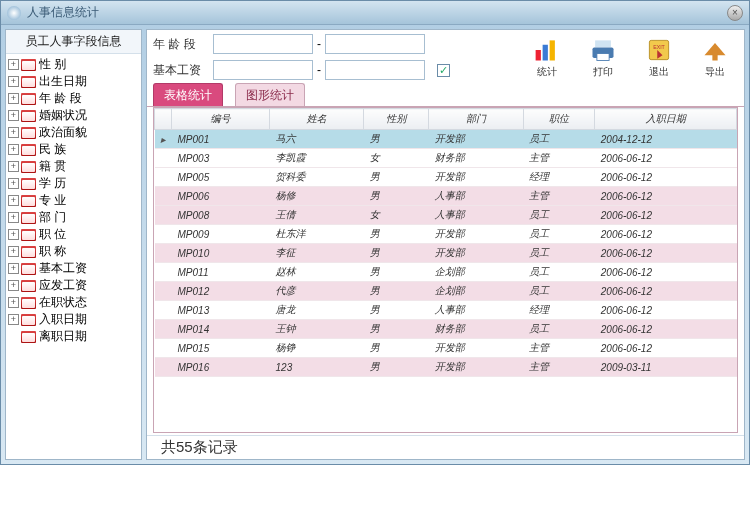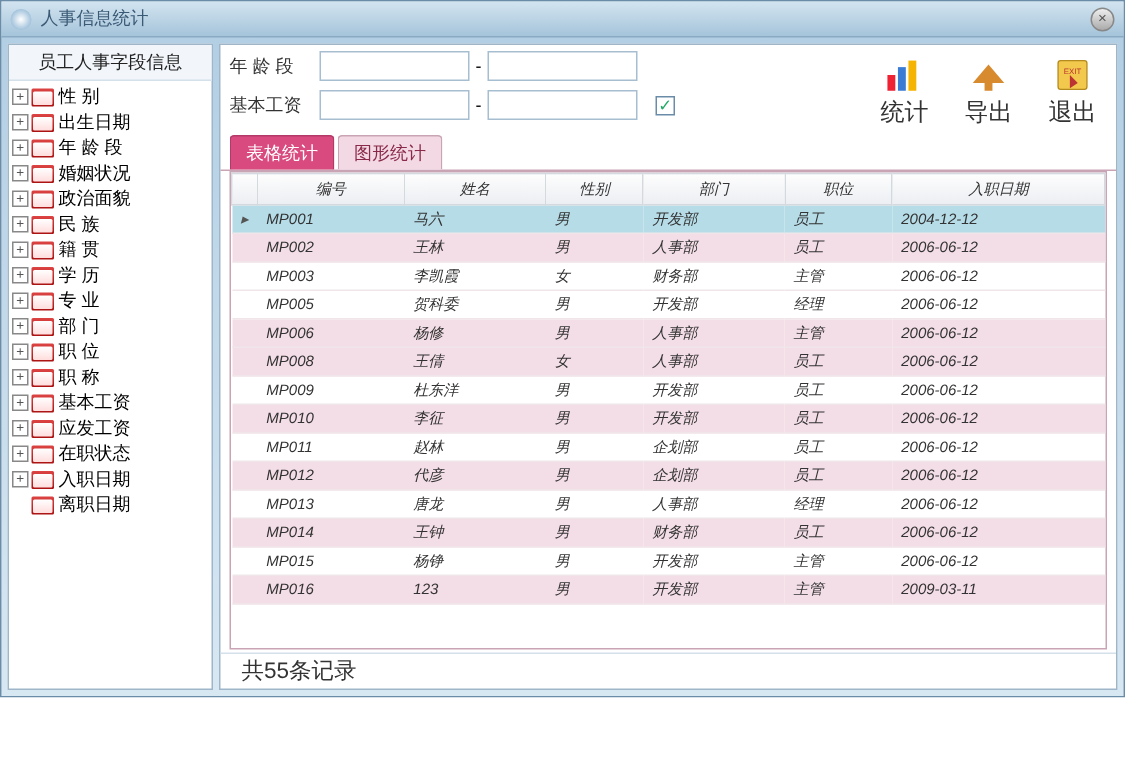--- a/index.html
+++ b/index.html
@@ -23,23 +23,23 @@
 .topbar { display: flex; align-items: flex-start; padding: 4px 6px 2px; gap: 6px; }
 .filters { display: flex; flex-direction: column; gap: 6px; flex: 1; }
 .filter-row { display: flex; align-items: center; gap: 4px; font-size: 12px; }
 .filter-row label { color: #333; width: 56px; display: inline-block; white-space: nowrap; }
 .finput { width: 100px; height: 20px; border: 1px solid #a7bed1; background: #fff; padding: 0 4px; font-size: 12px; }
 .checkbox { width: 13px; height: 13px; border: 1px solid #6a8ca8; background: #fff; display: inline-flex; align-items: center; justify-content: center; font-size: 11px; color: #2a6; cursor: pointer; margin-left: 8px; }
 .toolbar { display: flex; gap: 10px; padding-left: 6px; }
 .tool-btn { display: flex; flex-direction: column; align-items: center; width: 46px; cursor: pointer; padding: 2px; border-radius: 3px; }
 .tool-icon { width: 32px; height: 28px; display: flex; align-items: center; justify-content: center; }
 .tool-icon svg { width: 28px; height: 26px; }
-.tool-label { font-size: 16px; color: #333; margin-top: 1px; }
+.tool-label { font-size: 10px; color: #333; margin-top: 1px; }
 .tabs { display: flex; padding: 0 6px; gap: 0; border-bottom: 1px solid #c9a4b4; font-size: 12px; }
-.tab { padding: 3px 10px 2px; border: 1px solid #c9a4b4; border-bottom: none; background: #f3d9e3; color: #8a2a4a; cursor: pointer; border-radius: 3px 3px 0 0; margin-right: 2px; }
+.tab { padding: 3px 10px 2px; border: 1px solid #c9a4b4; border-bottom: none; background: #f3d9e3; color: #8a2a4a; cursor: pointer; border-radius: 3px 3px 0 0; margin-right: 12px; }
 .tab.active { background: #d94a7e; color: #fff; border-color: #b33a68; }
 .grid-wrap { flex: 1; overflow: auto; border: 1px solid #c9a4b4; margin: 0 6px 2px; background: #fff; }
 table { width: 100%; border-collapse: collapse; font-size: 10px; font-style: italic; }
 thead th { background: linear-gradient(#fdfdfd,#ebeef2); border: 1px solid #d4d9e0; padding: 3px 4px; font-weight: normal; color: #333; position: sticky; top: 0; }
 tbody td { border-bottom: 1px solid #f0e6ea; padding: 2px 6px; color: #333; }
 tbody tr.sel { background: #b6dce8; }
 tbody tr.alt { background: #f3dde6; }
 .footer { padding: 2px 14px; font-size: 15px; color: #333; border-top: 1px solid #d4e0ea; }
 .tree-label { letter-spacing: 0px; }
 </style>
@@ -168,35 +168,45 @@
                   <rect x="3" y="14" width="6" height="12" fill="#e23"></rect>
                   <rect x="11" y="8" width="6" height="18" fill="#3a7bd5"></rect>
                   <rect x="19" y="3" width="6" height="23" fill="#f5b400"></rect>
                 </svg>
               </div>
             <span class="tool-label">统计</span>
           </div>
           <div class="tool-btn">
             <div class="tool-icon">
                 <svg viewBox="0 0 32 28">
-                  <path d="M4 20 L16 6 L28 20 Z" fill="#d88a2e"></path>
-                  <rect x="13" y="14" width="6" height="12" fill="#d88a2e"></rect>
+                  <rect x="7" y="3" width="18" height="8" fill="#cfe3f2"></rect>
+                  <rect x="4" y="11" width="24" height="12" rx="2" fill="#4a7bb0"></rect>
+                  <rect x="9" y="18" width="14" height="8" fill="#fff" stroke="#4a7bb0"></rect>
                 </svg>
               </div>
-            <span class="tool-label">导出</span>
+            <span class="tool-label">打印</span>
           </div>
           <div class="tool-btn">
             <div class="tool-icon">
                 <svg viewBox="0 0 32 28">
                   <rect x="5" y="3" width="22" height="22" rx="2" fill="#f2c94c" stroke="#b58a1e"></rect>
                   <text x="16" y="13" font-size="6" text-anchor="middle" fill="#b33">EXIT</text>
                   <path d="M14 14 L14 24 L20 20 Z" fill="#b33"></path>
                 </svg>
               </div>
             <span class="tool-label">退出</span>
+          </div>
+          <div class="tool-btn">
+            <div class="tool-icon">
+                <svg viewBox="0 0 32 28">
+                  <path d="M4 20 L16 6 L28 20 Z" fill="#d88a2e"></path>
+                  <rect x="13" y="14" width="6" height="12" fill="#d88a2e"></rect>
+                </svg>
+              </div>
+            <span class="tool-label">导出</span>
           </div>
         </div>
       </div>
       <div class="tabs">
         <div class="tab active">表格统计</div>
         <div class="tab">图形统计</div>
       </div>
       <div class="grid-wrap">
         <table>
           <thead>
@@ -213,29 +223,20 @@
           <tbody id="tbody">
               <tr class="sel">
                 <td style="text-align: center; color: rgb(85, 85, 85);">▸</td>
                 <td>MP001</td>
                 <td>马六</td>
                 <td>男</td>
                 <td>开发部</td>
                 <td>员工</td>
                 <td>2004-12-12</td>
               </tr>
-              <tr class="alt">
-                <td style="text-align: center; color: rgb(85, 85, 85);"></td>
-                <td>MP002</td>
-                <td>王林</td>
-                <td>男</td>
-                <td>人事部</td>
-                <td>员工</td>
-                <td>2006-06-12</td>
-              </tr>
               <tr>
                 <td style="text-align: center; color: rgb(85, 85, 85);"></td>
                 <td>MP003</td>
                 <td>李凯霞</td>
                 <td>女</td>
                 <td>财务部</td>
                 <td>主管</td>
                 <td>2006-06-12</td>
               </tr>
               <tr>

